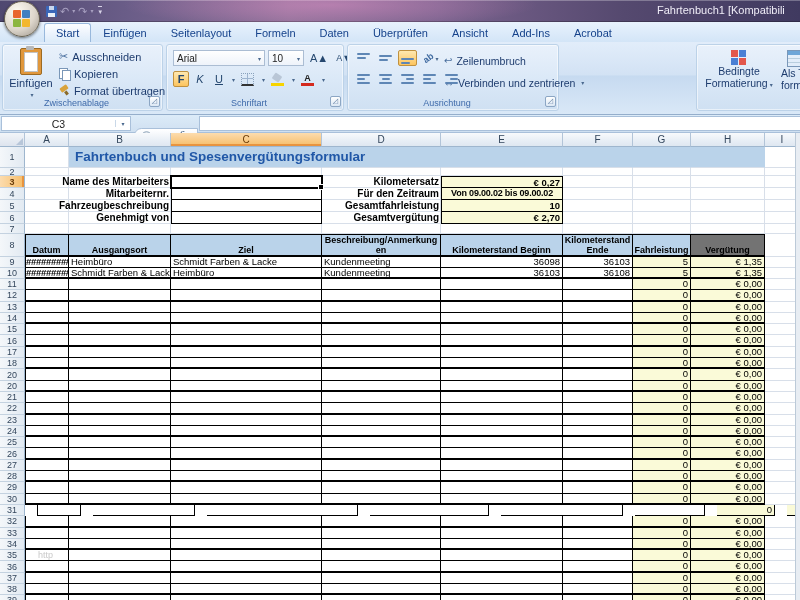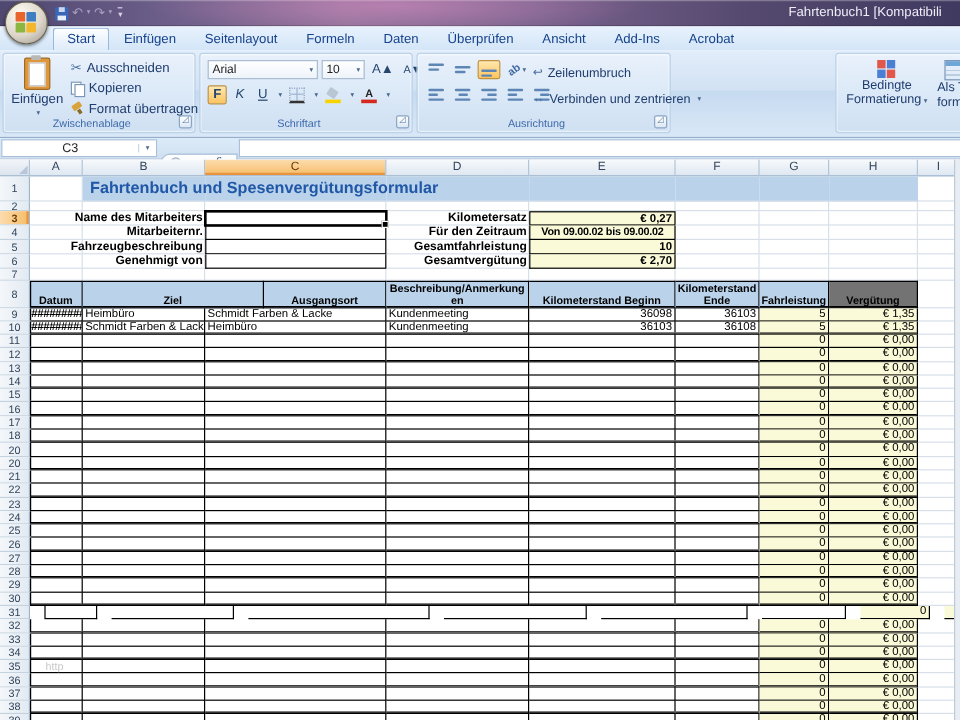--- a/index.html
+++ b/index.html
@@ -442,22 +442,22 @@
           <div class="c" style="width: 119px; line-height: 9px;"></div>
           <div class="c" style="width: 122px; line-height: 9px;"></div>
           <div class="c" style="width: 70px; line-height: 9px;"></div>
           <div class="c" style="width: 58px; line-height: 9px;"></div>
           <div class="c" style="width: 74px; line-height: 9px;"></div>
           <div class="c" style="width: 35px; line-height: 9px;"></div>
         </div>
         <div class="r" style="height: 23px;">
           <div class="rn">8</div>
           <div class="c tb th" style="width: 44px; line-height: 10px; box-shadow: rgb(0, 0, 0) 1px 0px 0px inset, rgb(0, 0, 0) 0px -1px 0px inset; border-top: 1px solid rgb(0, 0, 0); background: rgb(186, 211, 234);">Datum</div>
+          <div class="c tb th" style="width: 102px; line-height: 10px; box-shadow: rgb(0, 0, 0) 0px -1px 0px inset; border-top: 1px solid rgb(0, 0, 0); background: rgb(186, 211, 234);">Ausgangsort</div>
           <div class="c tb th" style="width: 151px; line-height: 10px; box-shadow: rgb(0, 0, 0) 0px -1px 0px inset; border-top: 1px solid rgb(0, 0, 0); background: rgb(186, 211, 234);">Ziel</div>
-          <div class="c tb th" style="width: 102px; line-height: 10px; box-shadow: rgb(0, 0, 0) 0px -1px 0px inset; border-top: 1px solid rgb(0, 0, 0); background: rgb(186, 211, 234);">Ausgangsort</div>
           <div class="c tb th" style="width: 119px; line-height: 10px; box-shadow: rgb(0, 0, 0) 0px -1px 0px inset; border-top: 1px solid rgb(0, 0, 0); background: rgb(186, 211, 234);">Beschreibung/Anmerkungen</div>
           <div class="c tb th" style="width: 122px; line-height: 10px; box-shadow: rgb(0, 0, 0) 0px -1px 0px inset; border-top: 1px solid rgb(0, 0, 0); background: rgb(186, 211, 234);">Kilometerstand Beginn</div>
           <div class="c tb th" style="width: 70px; line-height: 10px; box-shadow: rgb(0, 0, 0) 0px -1px 0px inset; border-top: 1px solid rgb(0, 0, 0); background: rgb(186, 211, 234);">Kilometerstand Ende</div>
           <div class="c tb th" style="width: 58px; line-height: 10px; box-shadow: rgb(0, 0, 0) 0px -1px 0px inset; border-top: 1px solid rgb(0, 0, 0); background: rgb(186, 211, 234);">Fahrleistung</div>
           <div class="c tb th" style="width: 74px; line-height: 10px; box-shadow: rgb(0, 0, 0) 0px -1px 0px inset; border-top: 1px solid rgb(0, 0, 0); background: #737373;">Vergütung</div>
           <div class="c" style="width: 35px; line-height: 22px;"></div>
         </div>
         <div class="r" style="height: 11px;">
           <div class="rn">9</div>
           <div class="c tb txt hash" style="width: 44px; line-height: 10px; box-shadow: rgb(0, 0, 0) 1px 0px 0px inset;">#########</div>

